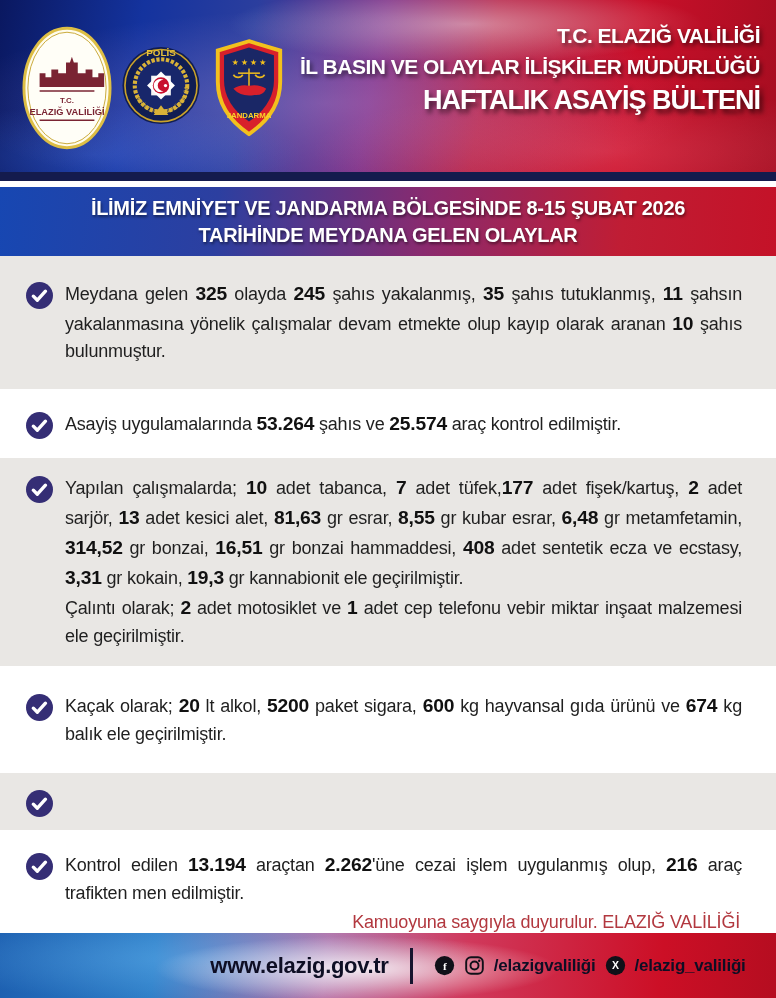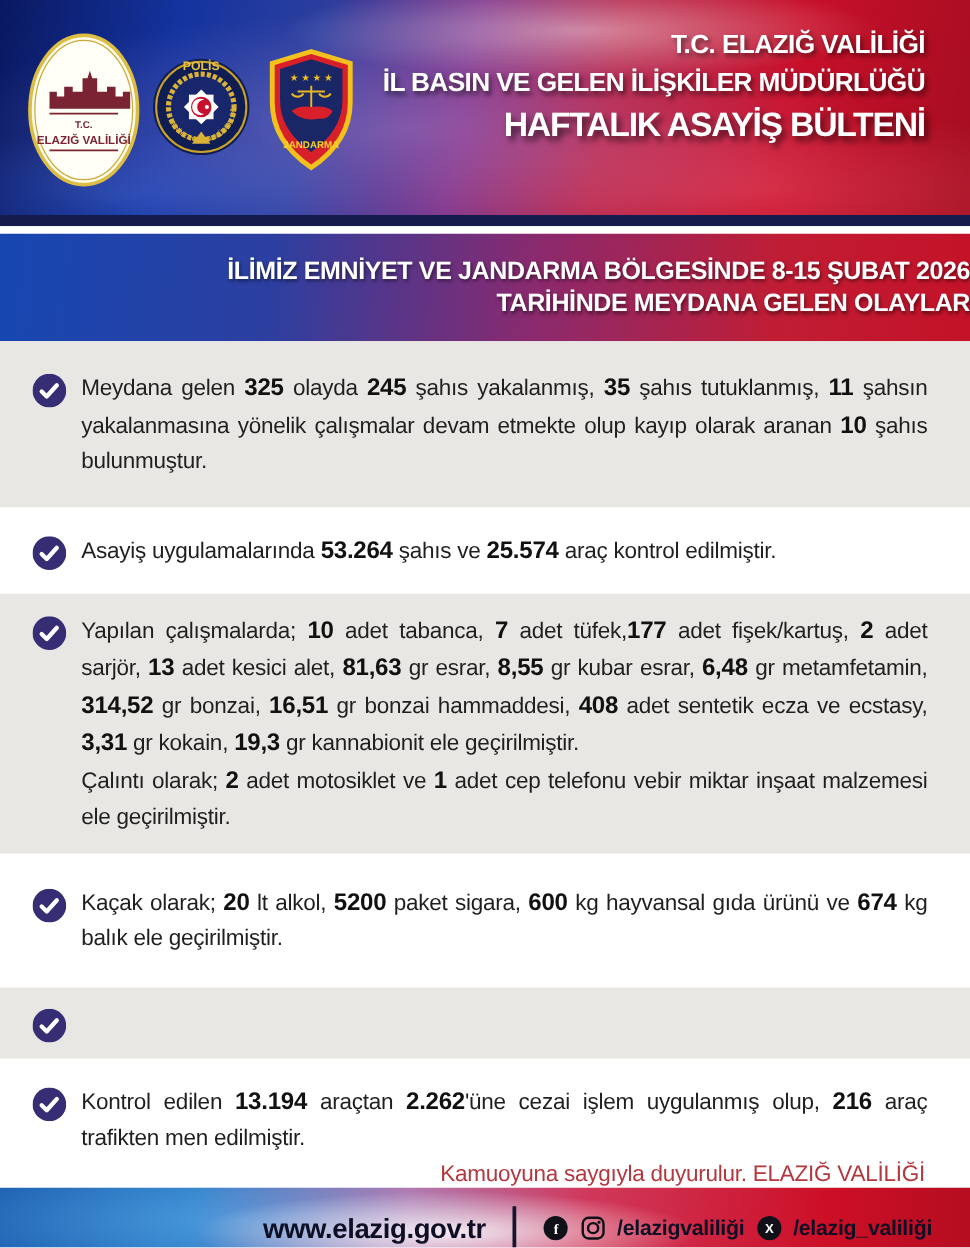--- a/index.html
+++ b/index.html
@@ -12,29 +12,29 @@
     position:relative;height:172px;
     background:
       radial-gradient(ellipse 340px 55px at 60% 14%, rgba(255,255,255,0.45), transparent 70%),
       radial-gradient(ellipse 520px 130px at 42% 60%, rgba(210,170,230,0.30), transparent 72%),
       radial-gradient(ellipse 420px 90px at 78% 88%, rgba(255,130,150,0.25), transparent 70%),
       radial-gradient(ellipse 300px 70px at 12% 90%, rgba(90,140,255,0.25), transparent 70%),
       linear-gradient(100deg,#0a1860 0%,#14339e 18%,#2b3e9e 32%,#7c2f86 48%,#b41f44 62%,#c8102a 80%,#a50d20 100%);
   }
   .logos{position:absolute;left:22px;top:26px;display:flex;align-items:center;gap:8px;}
   .logo{display:block;}
-  .header-text{position:absolute;right:36px;top:24px;text-align:right;color:#fff;}
+  .header-text{position:absolute;right:16px;top:24px;text-align:right;color:#fff;}
   .agency{font-size:21px;font-weight:bold;letter-spacing:-0.5px;text-shadow:2px 3px 4px rgba(0,0,0,.55);}
   .department{font-size:21px;font-weight:bold;letter-spacing:-0.5px;margin-top:7px;text-shadow:2px 3px 4px rgba(0,0,0,.55);}
   .main-title{font-size:27px;font-weight:bold;letter-spacing:-1px;margin-top:6px;text-shadow:3px 4px 5px rgba(0,0,0,.6);}
   
   .sep-navy{height:9px;background:#141b4d;}
   .sep-white{height:6px;background:#ffffff;}
   .banner{
-    height:86px;display:flex;flex-direction:column;justify-content:center;align-items:flex-end;
+    height:69px;display:flex;flex-direction:column;justify-content:center;align-items:center;
     background:linear-gradient(95deg,#1747b2 0%,#2c3fa0 28%,#8a2a6e 55%,#c01d34 80%,#c41228 100%);
     color:#fff;text-align:center;
   }
   .banner div{font-size:20px;font-weight:bold;letter-spacing:-0.3px;line-height:1.32;text-shadow:1px 2px 3px rgba(0,0,0,.5);}
   
   .content{height:677px;display:flex;flex-direction:column;}
   .band{display:flex;flex-direction:column;justify-content:center;overflow:hidden;}
   .band.gray{background:#e9e7e4;}
   .band.white{background:#ffffff;}
   .band:nth-child(1){height:133px;}
@@ -117,21 +117,21 @@
           <path d="M30 46 a7 7 0 0 0 12 0"></path>
           <path d="M58 46 a7 7 0 0 0 12 0"></path>
         </g>
         <path d="M30 64 q8 -6 20 -4 q14 -2 22 4 q-4 9 -15 8 q-17 3 -27 -8 z" fill="#d8202b"></path>
         <path d="M47 62 a5 5 0 1 0 6 8 a4 4 0 1 1 -6 -8 z" fill="#ffffff"></path>
         <text x="50" y="102" text-anchor="middle" fill="#f8d22a" font-size="10" font-weight="bold">JANDARMA</text>
       </svg>
     </div>
     <div class="header-text">
       <div class="agency">T.C. ELAZIĞ VALİLİĞİ</div>
-      <div class="department">İL BASIN VE GELEN İLİŞKİLER MÜDÜRLÜĞÜ</div>
+      <div class="department">İL BASIN VE OLAYLAR İLİŞKİLER MÜDÜRLÜĞÜ</div>
       <div class="main-title">HAFTALIK ASAYİŞ BÜLTENİ</div>
     </div>
   </div>
 
   <div class="sep-navy"></div>
   <div class="sep-white"></div>
 
   <div class="banner">
     <div>İLİMİZ EMNİYET VE JANDARMA BÖLGESİNDE 8-15 ŞUBAT 2026</div>
     <div>TARİHİNDE MEYDANA GELEN OLAYLAR</div>

